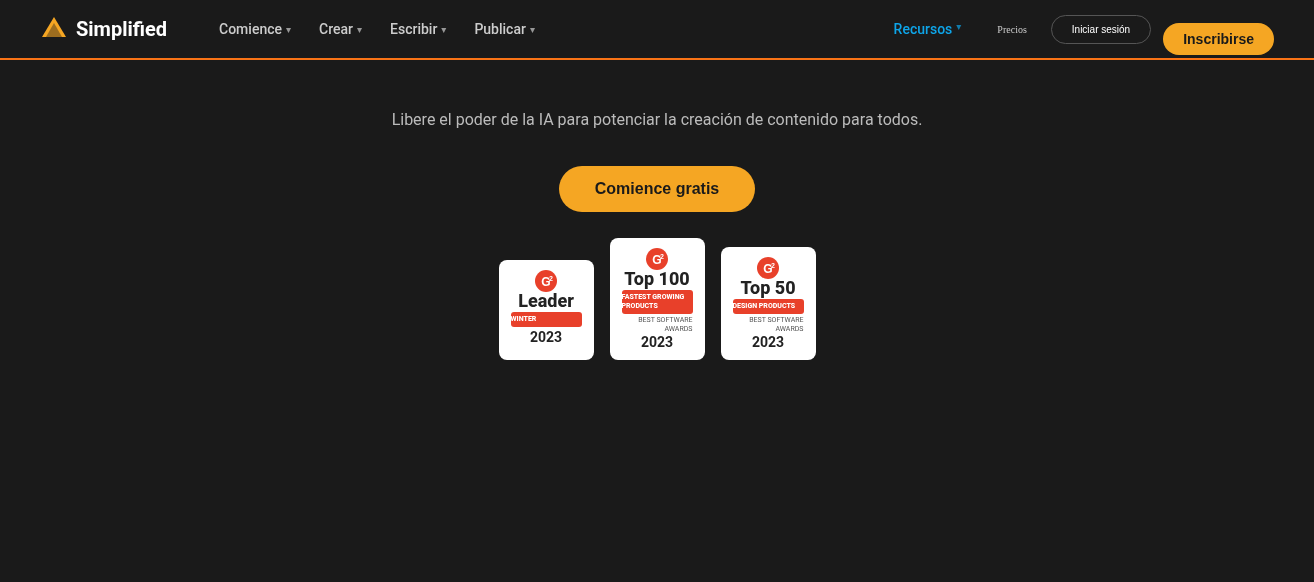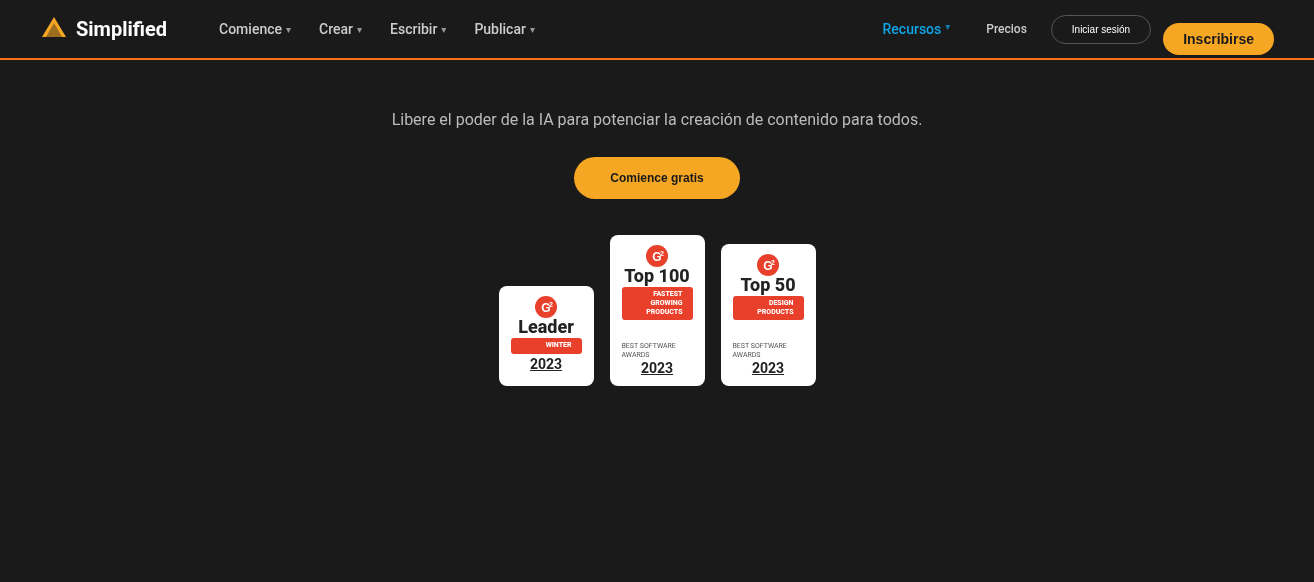--- a/index.html
+++ b/index.html
@@ -81,23 +81,24 @@
       color: #0ea5e9;
       font-size: 14px;
       font-weight: 500;
       cursor: pointer;
       white-space: nowrap;
     }
 
     .nav-precios {
       padding: 8px 12px;
       color: #ccc;
-      font-size: 12px;
+      font-size: 10px;
       font-weight: 500;
       cursor: pointer;
+      font-family: Liberation Serif, serif;
     }
 
     .btn-login {
       padding: 8px 20px;
       background: transparent;
       border: 1px solid #555;
       border-radius: 20px;
       color: #fff;
       font-size: 10px;
       font-weight: 500;
@@ -146,34 +147,34 @@
       display: block;
     }
 
     .title-line3 {
       color: #b0e0e0;
     }
 
     .hero-subtitle {
       font-size: 16px;
       color: #bbb;
-      margin-bottom: 28px;
+      margin-bottom: 37px;
       max-width: 600px;
     }
 
     .btn-cta {
       padding: 14px 36px;
       background: #f5a623;
       border: none;
       border-radius: 30px;
       color: #1a1a1a;
-      font-size: 12px;
+      font-size: 16px;
       font-weight: 700;
       cursor: pointer;
-      margin-bottom: 36px;
+      margin-bottom: 26px;
     }
 
     
     .badges {
       display: flex;
       gap: 16px;
       align-items: flex-end;
       justify-content: center;
     }
 
@@ -195,43 +196,41 @@
       color: #222;
       line-height: 1;
       margin-bottom: 2px;
     }
 
     .badge-ribbon {
       background: #e8402a;
       color: #fff;
       font-size: 7px;
       font-weight: 800;
-      text-align: right;
-      padding: 3px 10px;
+      text-align: left;
+      padding: 3px 0;
       border-radius: 3px;
       width: 100%;
       text-transform: uppercase;
       margin-bottom: 2px;
       line-height: 1.3;
     }
 
     .badge-subtitle {
       font-size: 7px;
       color: #555;
-      text-align: left;
+      text-align: right;
       line-height: 1.3;
       text-transform: uppercase;
-      margin-top: 20px;
     }
 
     .badge-year {
       font-size: 14px;
       font-weight: 700;
       color: #222;
-      text-decoration: underline;
     }
 
     
     .g2-circle {
       width: 22px;
       height: 22px;
     }
   </style>
 </head>
 <body>

